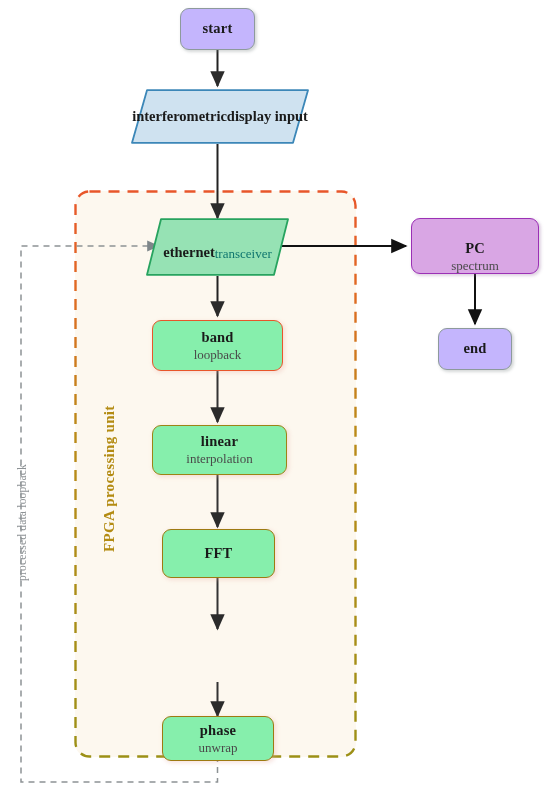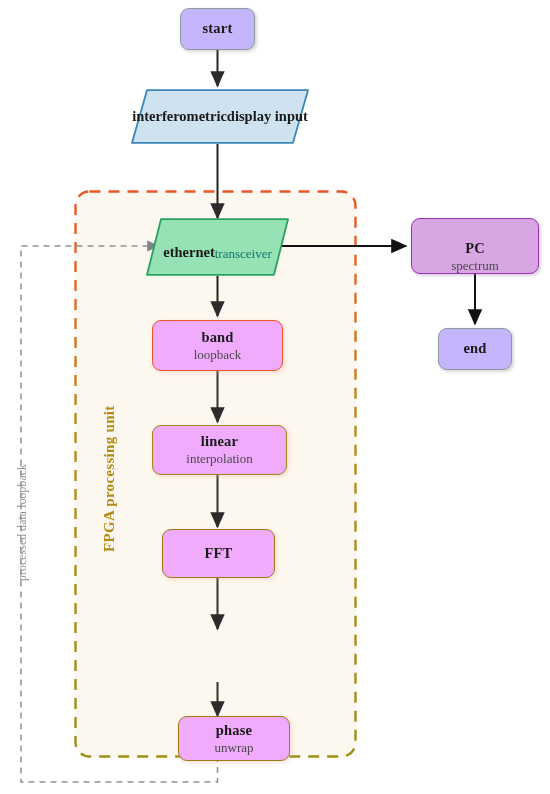--- a/index.html
+++ b/index.html
@@ -67,21 +67,21 @@
     font-size: 14.5px;
     color: #1a1a1a;
   }
   .io-wrap .sub {
     font-size: 13px;
     color: #0f766e;
     margin-top: 1px;
   }
   
   .proc {
-    background: #f0abfc;
+    background: #86efac;
     border-radius: 9px;
     box-shadow: 1.5px 1.5px 4px rgba(230,170,160,.33);
   }
   
   .pcbox {
     background: #d9a6e4;
     border: 1.6px solid #9b30b5;
     border-radius: 9px;
     box-shadow: 1.5px 1.5px 3px rgba(150,110,160,.30);
     justify-content: flex-end;
@@ -196,21 +196,21 @@
   <div class="node proc" style="left:162px; top:529px; width:113px; height:49px; border:1.7px solid #9d7a12;">
     <span class="ttl">FFT</span>
   </div>
 
   <div class="node proc" style="left:152px; top:425px; width:135px; height:50px; border:1.7px solid #9c8416;">
     <span class="ttl">linear</span>
     <span class="sub">interpolation</span>
   </div>
 
 
-  <div class="node proc" style="left:162px; top:716px; width:112px; height:45px; border:1.7px solid #9d7a12;margin-left:16px;">
+  <div class="node proc" style="left:162px; top:716px; width:112px; height:45px; border:1.7px solid #9d7a12;">
     <span class="ttl">phase</span>
     <span class="sub">unwrap</span>
   </div>
 
   <div class="node pcbox" style="left:411px; top:218px; width:128px; height:56px;">
     <span class="ttl">PC</span>
     <span class="sub">spectrum</span>
   </div>
 
   <div class="node term" style="left:438px; top:328px; width:74px; height:42px;">

